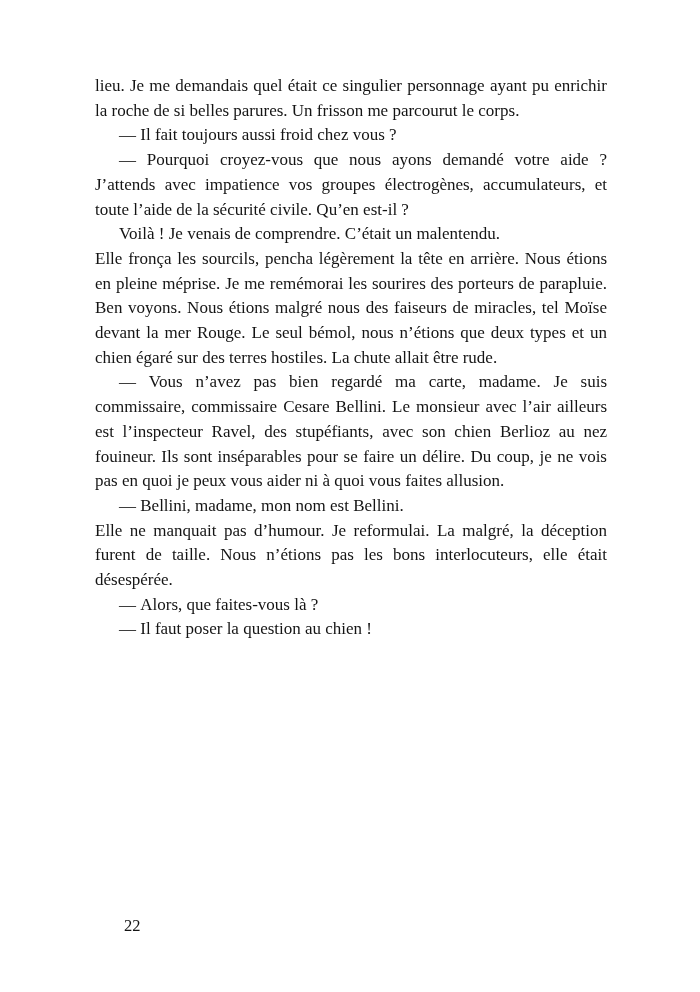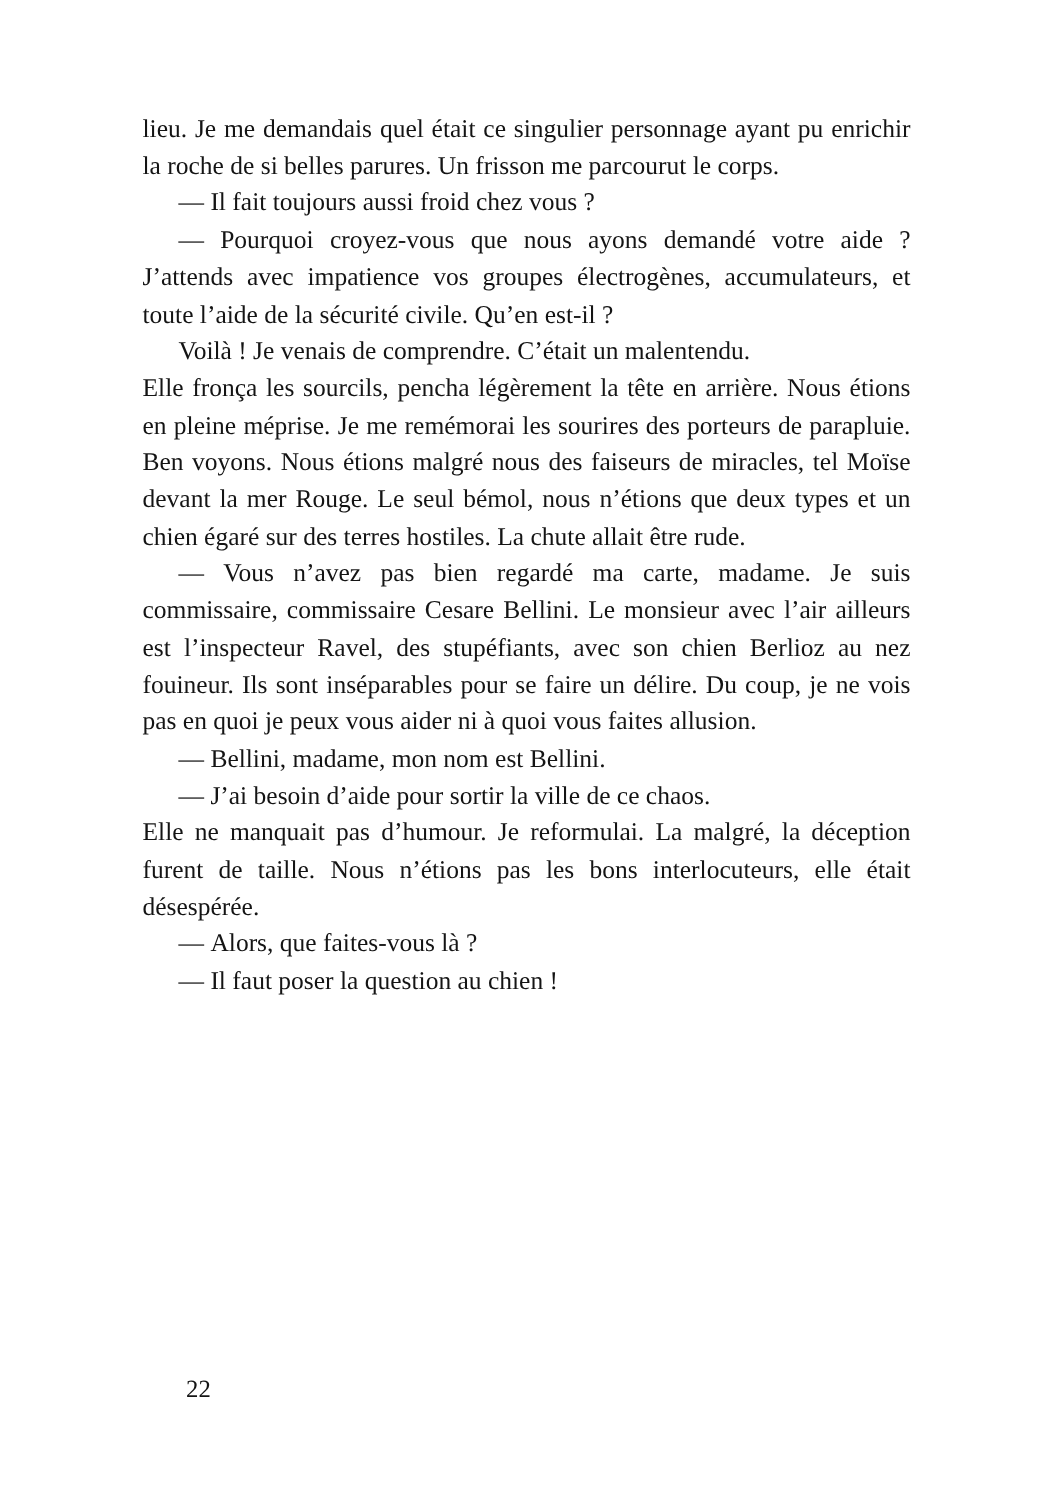--- a/index.html
+++ b/index.html
@@ -50,21 +50,20 @@
 <div class="book-page">
 
   <div class="text-block">
     <p>lieu. Je me demandais quel était ce singulier personnage ayant pu enrichir la roche de si belles parures. Un frisson me parcourut le corps.</p>
     <p class="indent">—&nbsp;Il fait toujours aussi froid chez vous&nbsp;?</p>
     <p class="indent">—&nbsp;Pourquoi croyez-vous que nous ayons demandé votre aide&nbsp;? J’attends avec impatience vos groupes électrogènes, accumulateurs, et toute l’aide de la sécurité civile. Qu’en est-il&nbsp;?</p>
     <p class="indent">Voilà&nbsp;! Je venais de comprendre. C’était un malentendu.</p>
     <p>Elle fronça les sourcils, pencha légèrement la tête en arrière. Nous étions en pleine méprise. Je me remémorai les sourires des porteurs de parapluie. Ben voyons. Nous étions malgré nous des faiseurs de miracles, tel Moïse devant la mer Rouge. Le seul bémol, nous n’étions que deux types et un chien égaré sur des terres hostiles. La chute allait être rude.</p>
     <p class="indent">—&nbsp;Vous n’avez pas bien regardé ma carte, madame. Je suis commissaire, commissaire Cesare Bellini. Le monsieur avec l’air ailleurs est l’inspecteur Ravel, des stupéfiants, avec son chien Berlioz au nez fouineur. Ils sont inséparables pour se faire un délire. Du coup, je ne vois pas en quoi je peux vous aider ni à quoi vous faites allusion.</p>
     <p class="indent">—&nbsp;Bellini, madame, mon nom est Bellini.</p>
-    <p class="indent">—&nbsp;J’ai besoin d’aide pour sortir la ville de ce chaos.</p>
     <p>Elle ne manquait pas d’humour. Je reformulai. La malgré, la déception furent de taille. Nous n’étions pas les bons interlocuteurs, elle était désespérée.</p>
     <p class="indent">—&nbsp;Alors, que faites-vous là&nbsp;?</p>
     <p class="indent">—&nbsp;Il faut poser la question au chien&nbsp;!</p>
   </div>
 
   <div class="page-number">22</div>
 
 </div>
 
 </body></html>

